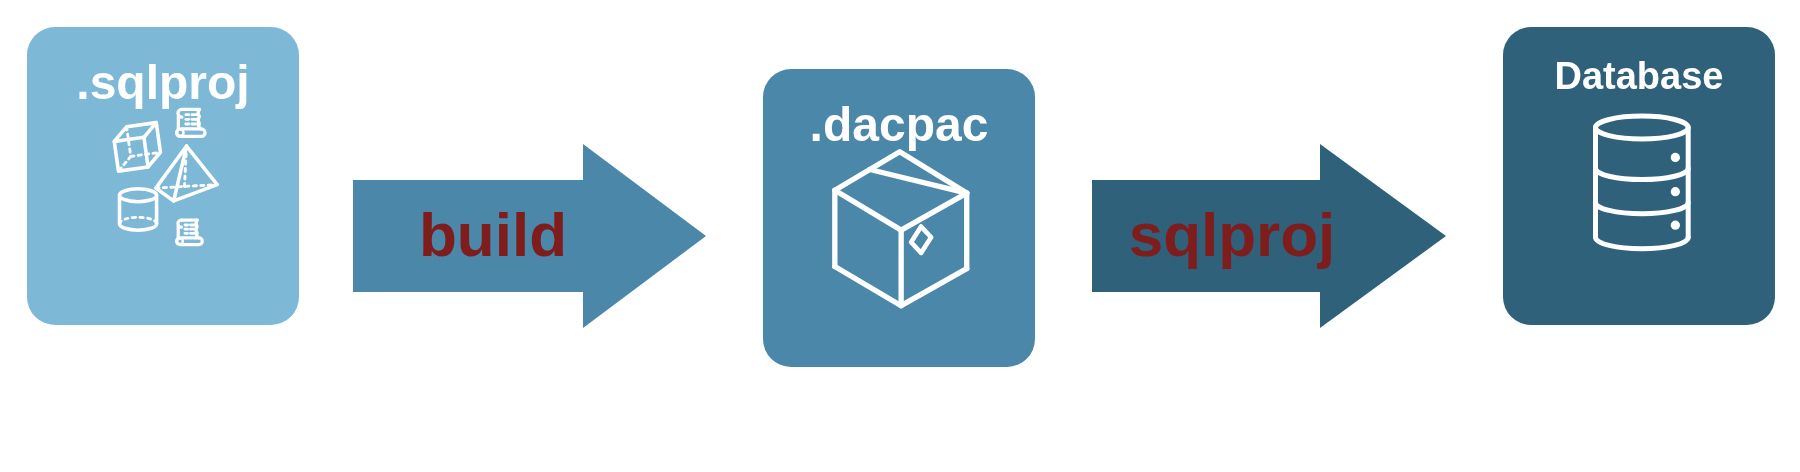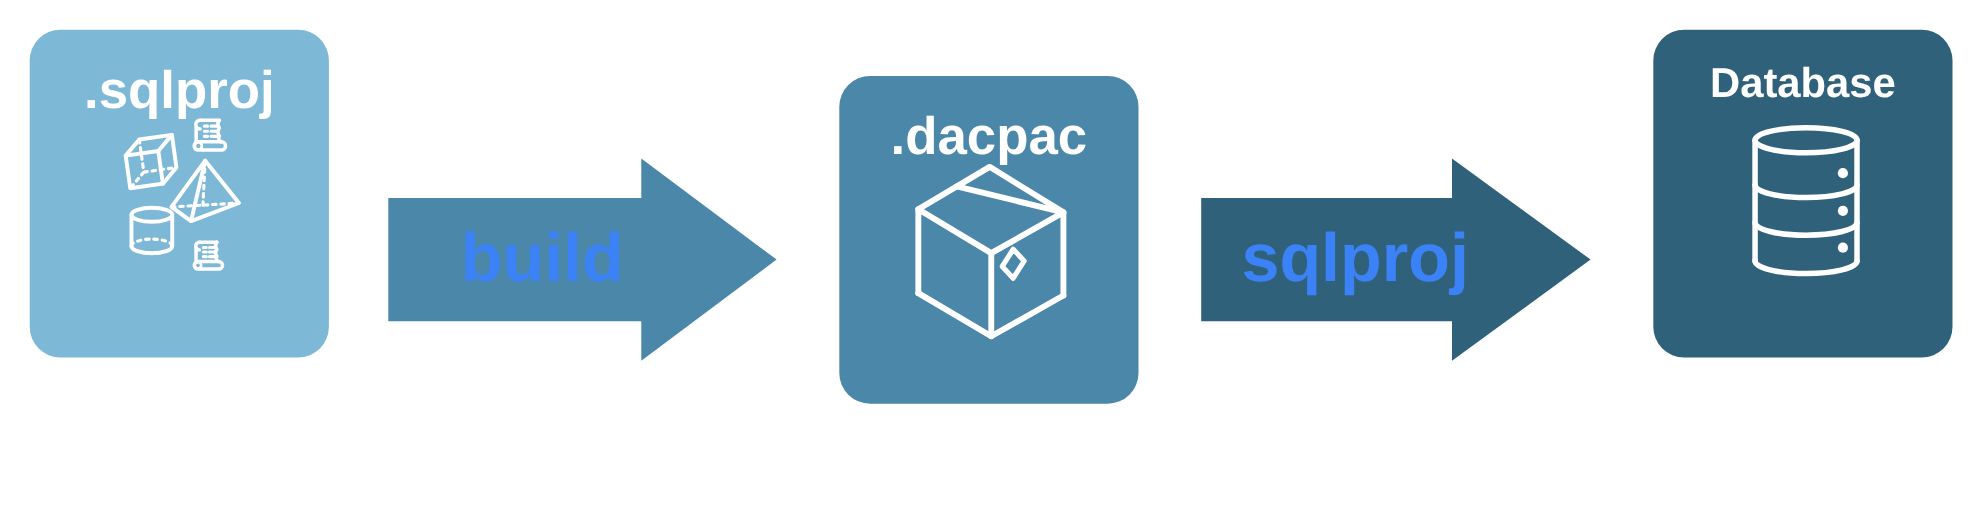--- a/index.html
+++ b/index.html
@@ -38,21 +38,21 @@
   }
   .arrow-svg {
     position: absolute;
     top: 0;
     left: 0;
     width: 1800px;
     height: 472px;
   }
   .arrow-label {
     position: absolute;
-    color: #3b82f6;
+    color: #7f1d1d;
     font-size: 62px;
     font-weight: 700;
     line-height: 62px;
     text-align: center;
   }
   .stroke-icon {
     fill: none;
     stroke: #ffffff;
     stroke-linecap: round;
     stroke-linejoin: round;

